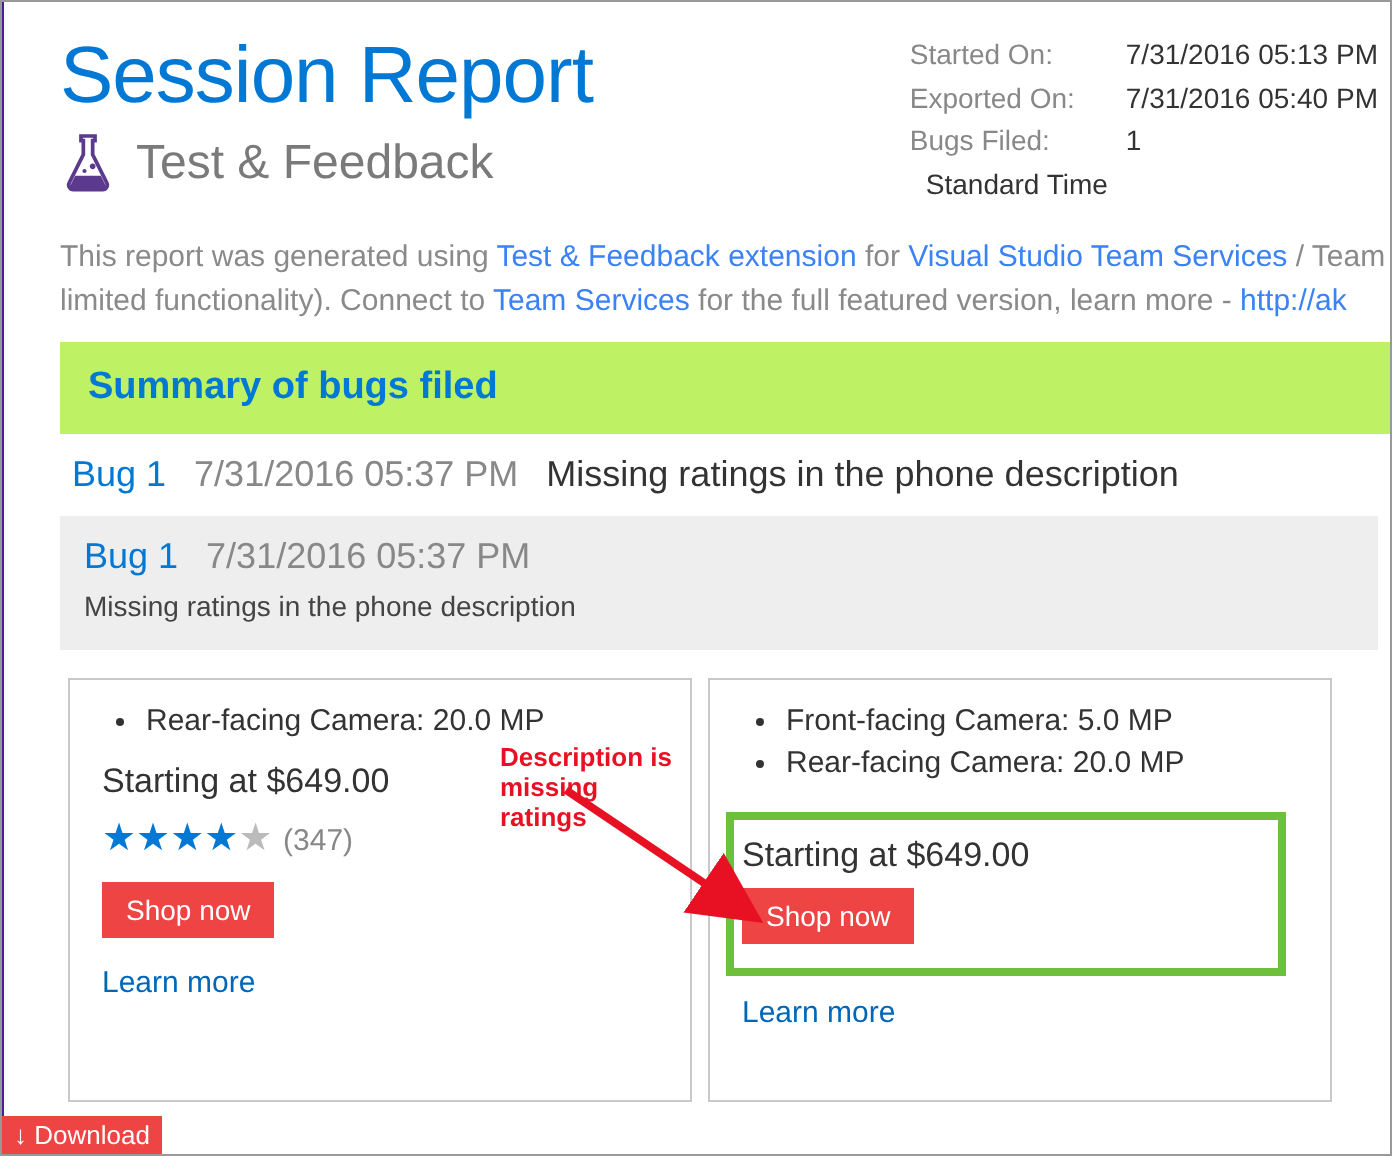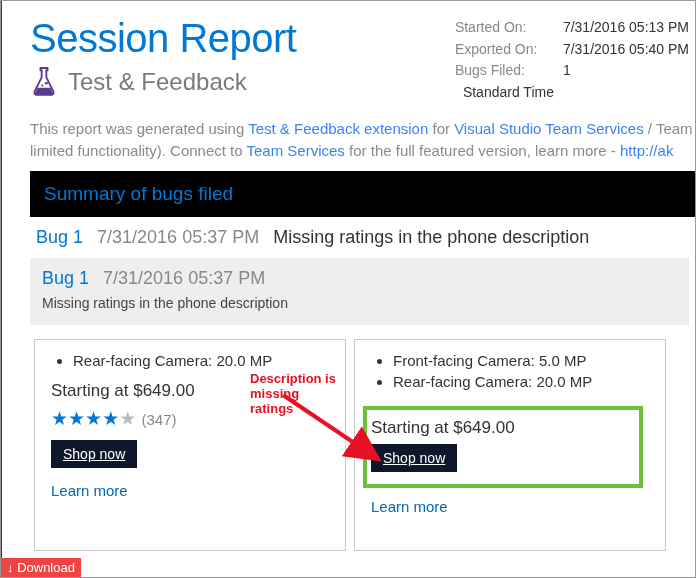--- a/index.html
+++ b/index.html
@@ -52,24 +52,24 @@
     margin-top: 14px;
     color: #8a8a8a;
     font-size: 15px;
     line-height: 1.45;
     white-space: nowrap;
   }
   .intro a, .lnk { color: #3b82f6; text-decoration: none; }
   .summary-band {
     margin-top: 10px;
     padding: 12px 14px;
-    background: #000000;
+    background: #bef264;
     color: #0078d4;
     font-size: 19px;
-    font-weight: 400;
+    font-weight: 700;
   }
   .bug-row {
     display: flex;
     align-items: center;
     gap: 14px;
     padding: 10px 6px;
     font-size: 18px;
   }
   .bug-id { color: #0078d4; }
   .bug-time { color: #888; }
@@ -96,27 +96,26 @@
     overflow: hidden;
   }
   .card ul { list-style: disc; padding-left: 22px; margin-bottom: 10px; font-size: 15px; }
   .card li { padding: 2px 0; }
   .price { font-size: 17px; margin: 8px 0 6px 0; }
   .stars { color: #0078d4; font-size: 19px; margin: 6px 0 10px 0; white-space: nowrap; }
   .star-gray { color: #bbb; }
   .count { color: #888; font-size: 15px; }
   .shop-btn {
     display:inline-block;
-    background: #0f172a;
+    background: #ef4444;
     color: #fff;
     padding: 6px 12px;
     font-size: 14px;
     border: none;
     cursor: pointer;
-    text-decoration: underline;
   }
   .learn { color: #0067b8; display:inline-block; margin-top: 14px; font-size: 15px; }
   .annot {
     position: absolute;
     color: #e81123;
     font-weight: 700;
     font-size: 13px;
     line-height: 1.15;
   }
   .green-box {

